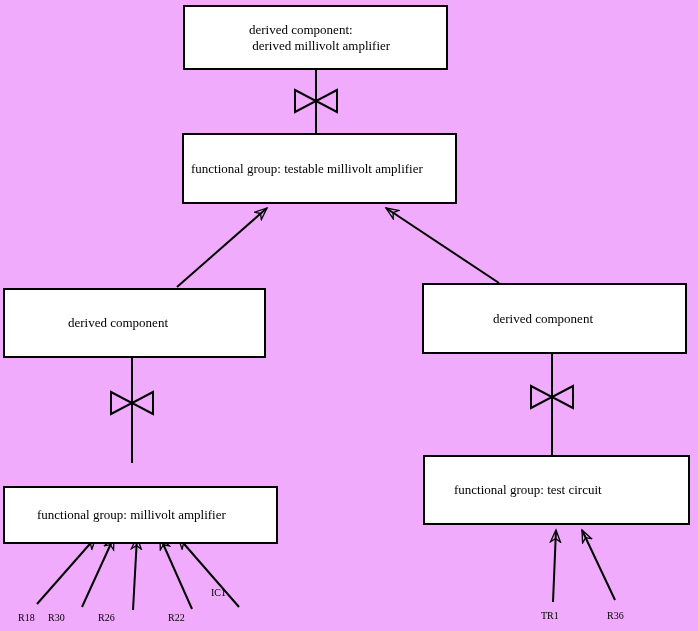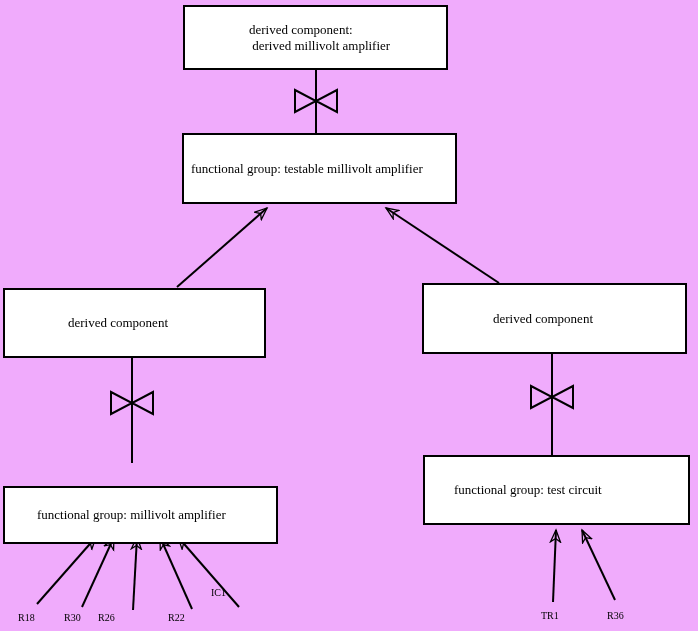--- a/index.html
+++ b/index.html
@@ -113,20 +113,20 @@
     </div>
   </div>
 
   <div class="node" style="left:423px; top:455px; width:267px; height:70px;">
     <div class="node-text" style="padding-left:29px;">
       <div class="node-line">functional group: test circuit</div>
     </div>
   </div>
 
   <div class="leaf-label" style="left:18px; top:611px;">R18</div>
-  <div class="leaf-label" style="left:64px; top:611px;">R30</div>
+  <div class="leaf-label" style="left:48px; top:611px;">R30</div>
   <div class="leaf-label" style="left:98px; top:611px;">R26</div>
   <div class="leaf-label" style="left:168px; top:611px;">R22</div>
   <div class="leaf-label" style="left:211px; top:586px;">IC1</div>
   <div class="leaf-label" style="left:541px; top:609px;">TR1</div>
   <div class="leaf-label" style="left:607px; top:609px;">R36</div>
 
 </div>
 
 </body></html>

